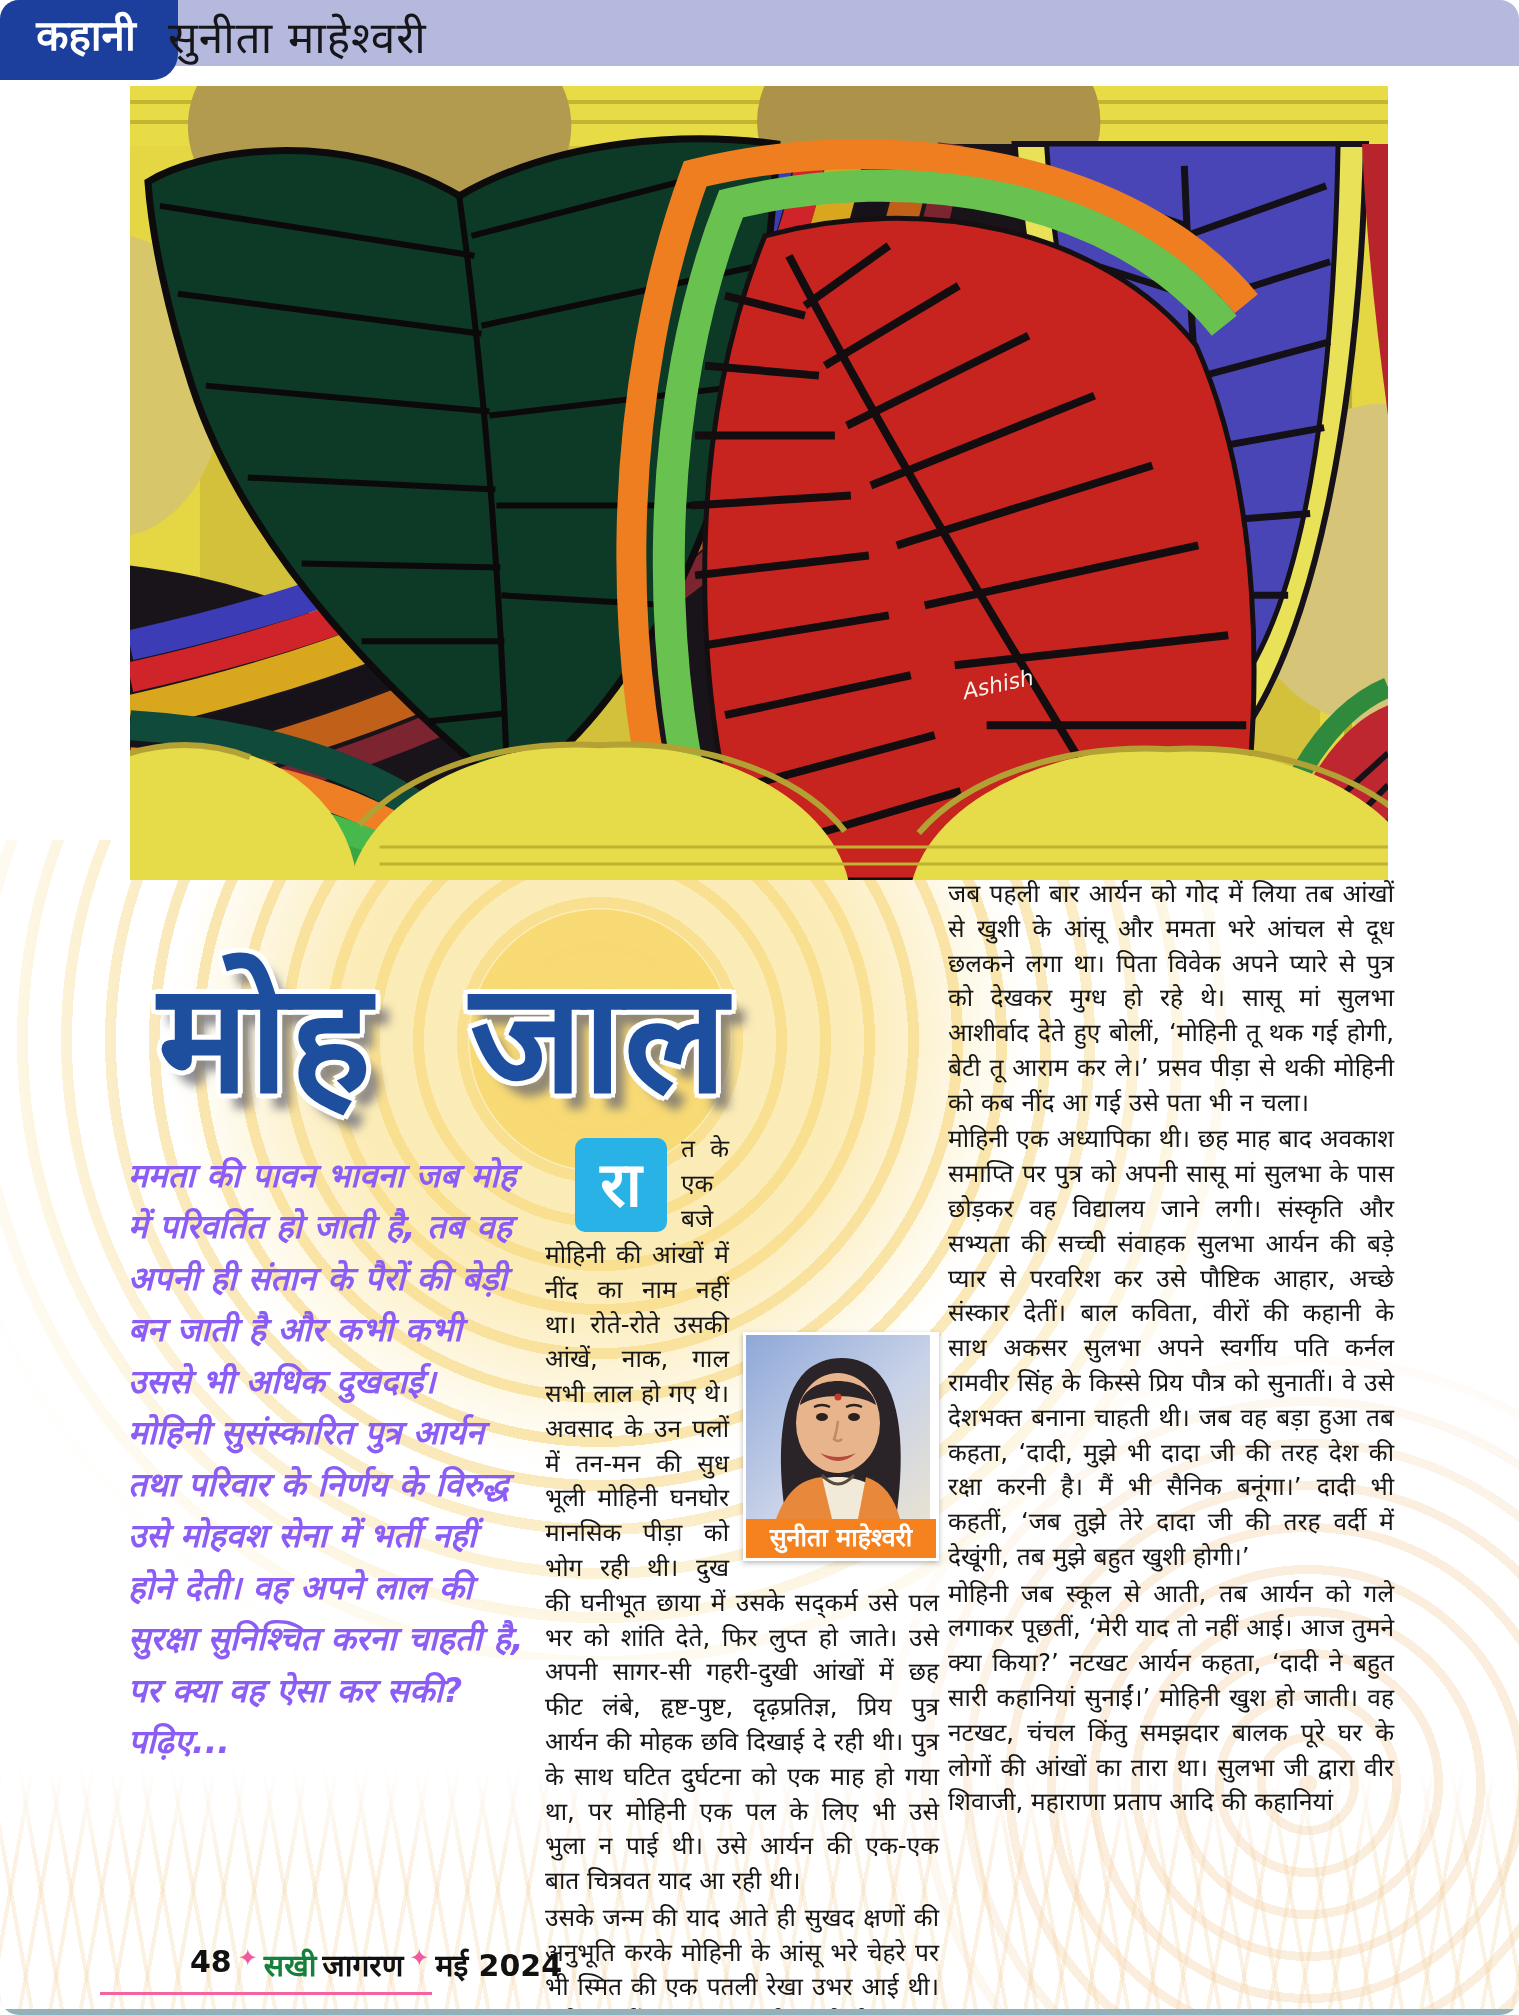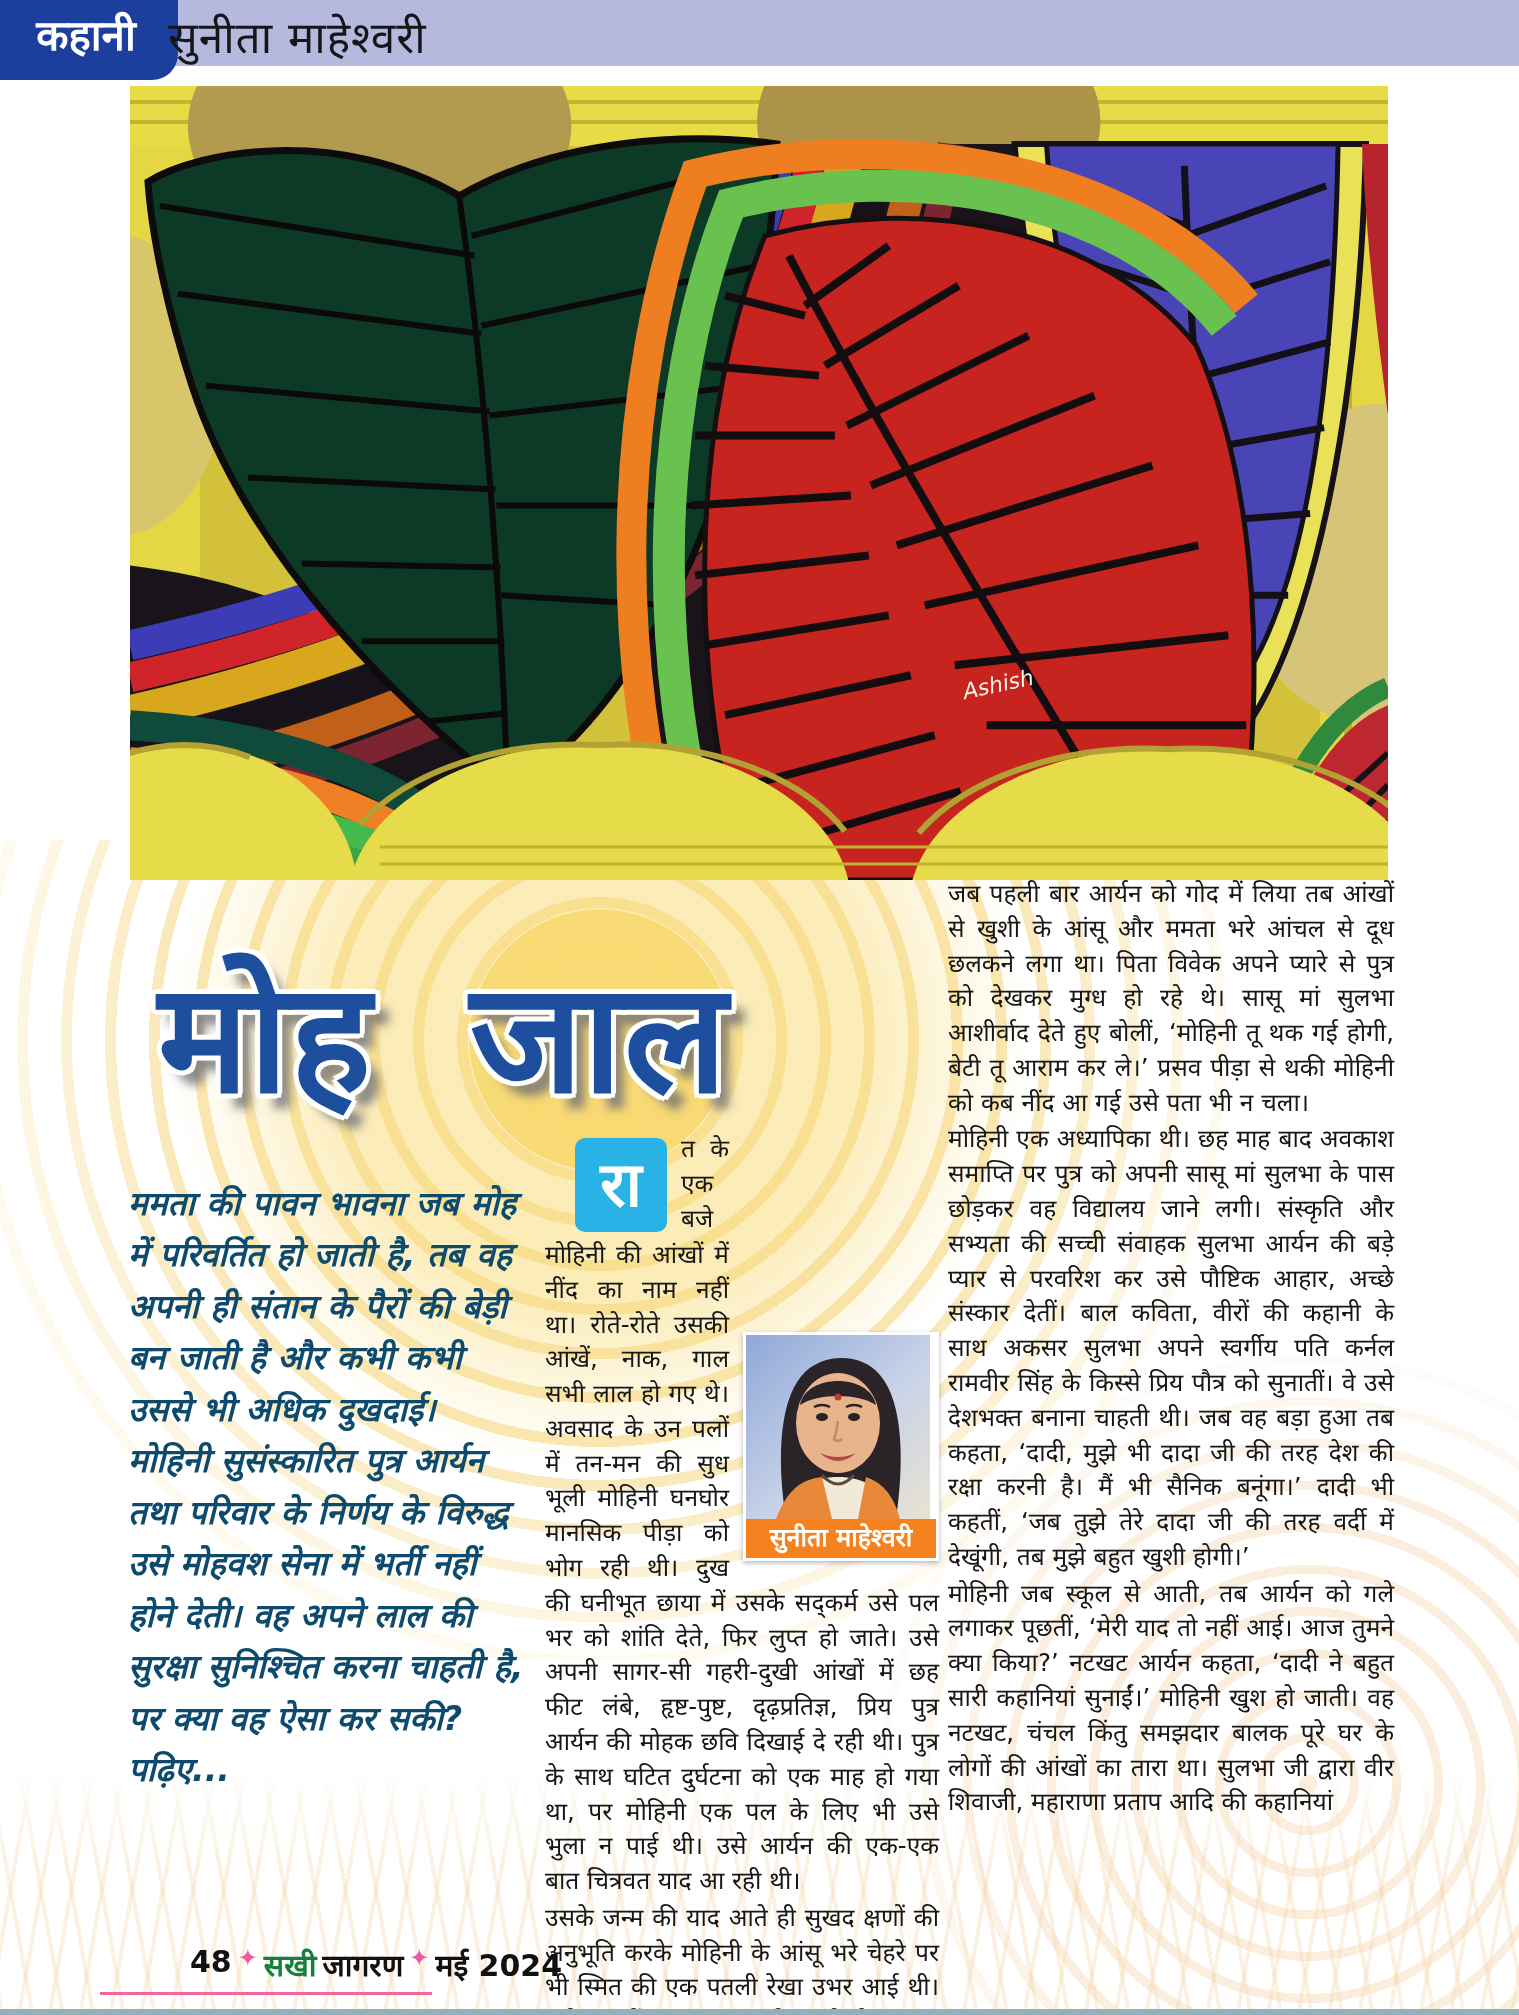--- a/index.html
+++ b/index.html
@@ -1,17 +1,17 @@
 <!DOCTYPE html>
 <html lang="hi"><head>
 <meta charset="utf-8">
 <style>
   html,body{margin:0;padding:0;}
   body{background:#ffffff;font-family:"DejaVu Sans","Liberation Sans",sans-serif;}
-  .page{position:relative;width:1519px;height:2015px;background:#ffffff;overflow:hidden;}
+  .page{position:relative;width:1519px;height:2015px;background:#ffffff;overflow:hidden;border-radius:19px;}
 
   
   .header-bar{position:absolute;left:0;top:0;width:1519px;height:66px;background:#b5b9de;z-index:5;}
   .header-badge{position:absolute;left:0;top:0;height:72px;min-width:140px;background:#1c3f9e;
     border-radius:0 0 26px 0;display:flex;align-items:center;justify-content:center;
     padding:0 22px 8px 16px;z-index:6;}
   .header-badge span{color:#ffffff;font-size:42px;font-weight:bold;line-height:1;}
   .header-author{position:absolute;left:168px;top:6px;font-size:44px;color:#15151a;
     letter-spacing:1px;z-index:6;}
 
@@ -41,21 +41,21 @@
   
   .story-title{position:absolute;left:158px;top:948px;width:660px;z-index:4;
     font-size:152px;font-weight:800;color:#1d4f9e;line-height:1.2;letter-spacing:2px;word-spacing:42px;
     text-shadow:
       -4px -4px 0 #fff, 4px -4px 0 #fff, -4px 4px 0 #fff, 4px 4px 0 #fff,
       -5px 0 0 #fff, 5px 0 0 #fff, 0 -5px 0 #fff, 0 5px 0 #fff,
       13px 15px 10px rgba(105,105,118,.75);}
 
   
   .col-intro{position:absolute;left:128px;top:1150px;width:400px;z-index:4;
-    font-size:33px;font-weight:bold;font-style:italic;color:#0c4a6e;line-height:1.56;margin-top:28px;}
+    font-size:33px;font-weight:bold;font-style:italic;color:#8b5cf6;line-height:1.56;}
   .body-text{font-size:24.5px;line-height:1.42;color:#161616;text-align:justify;
     font-family:"DejaVu Sans","Liberation Serif",sans-serif;}
   .col-mid{position:absolute;left:545px;top:1132px;width:394px;z-index:4;}
   .col-right{position:absolute;left:948px;top:877px;width:446px;z-index:4;}
   .col-mid p,.col-right p{margin:0 0 2px 0;}
 
   .dropcap{float:left;width:92px;height:94px;margin:6px 14px 6px 30px;background:#29b2e6;
     border-radius:10px;display:flex;align-items:center;justify-content:center;
     color:#ffffff;font-size:62px;font-weight:bold;line-height:1;}
 

